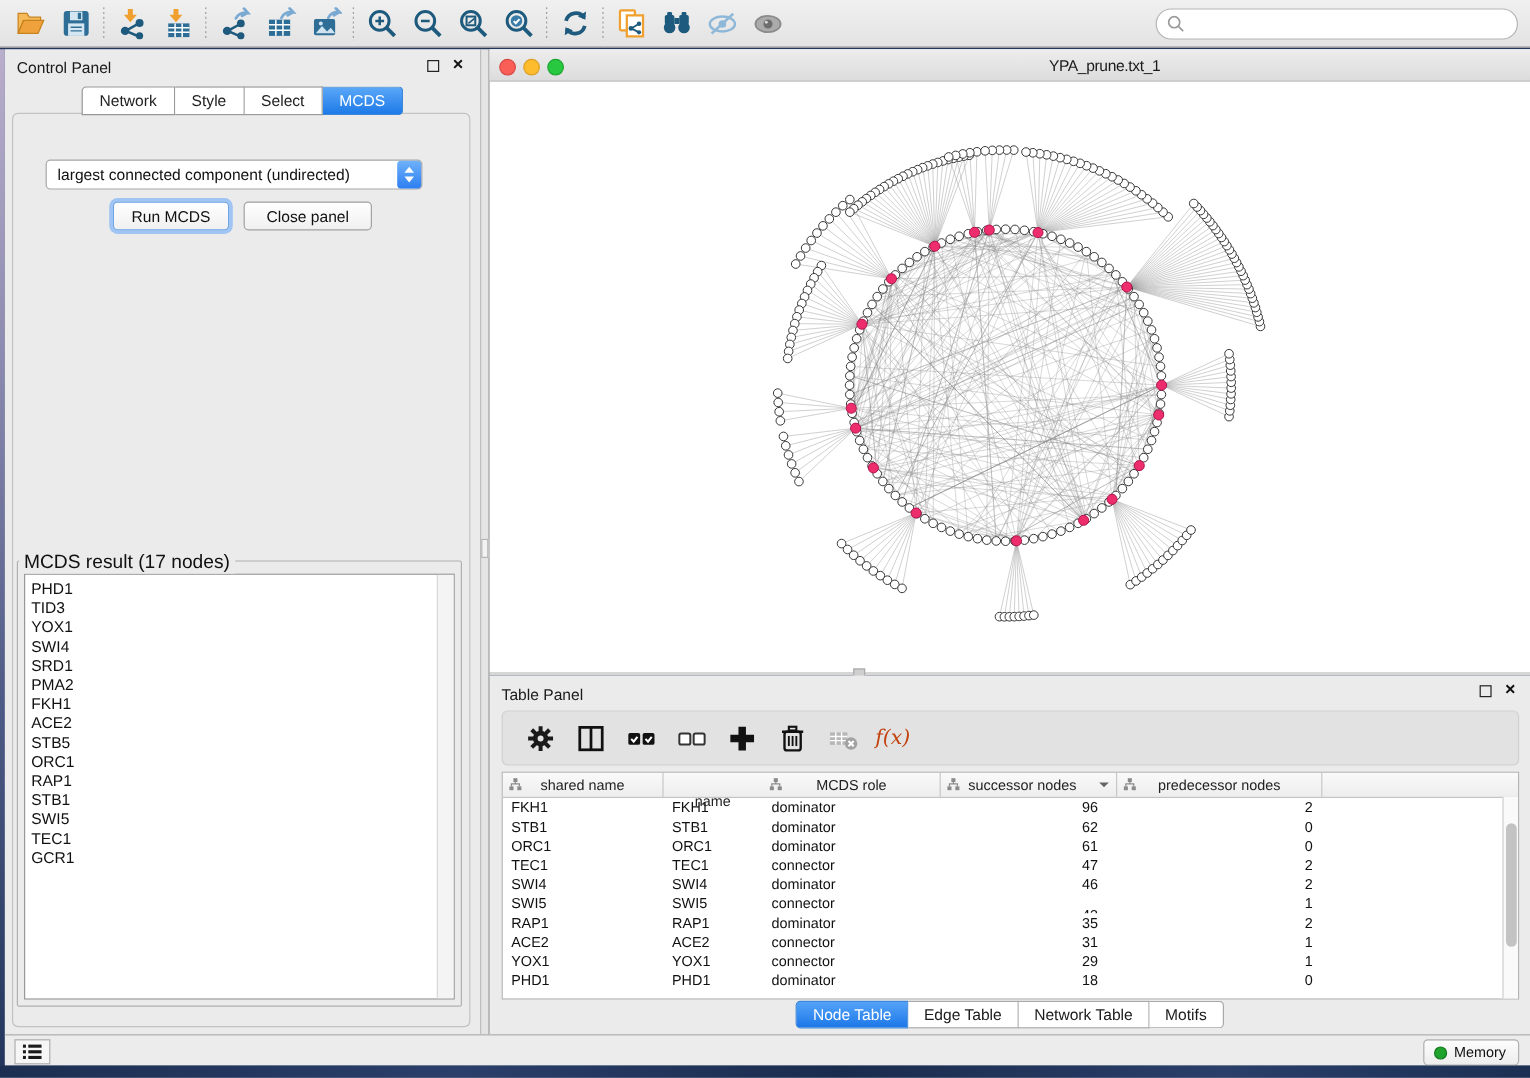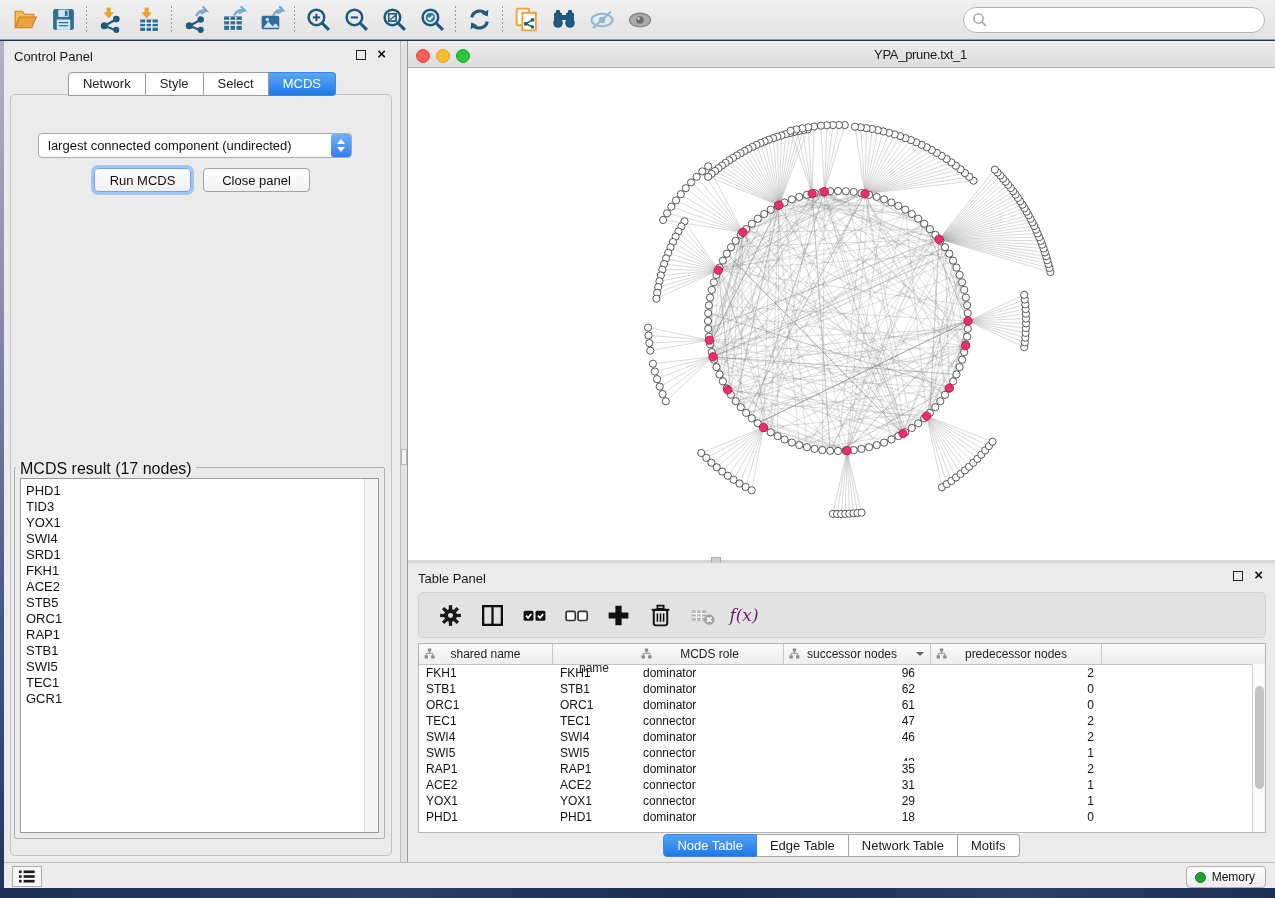--- a/index.html
+++ b/index.html
@@ -76,21 +76,21 @@
   
   .h-splitter{position:absolute;left:408px;top:560px;width:867px;height:3px;background:#d6d6d6;}
   .h-handle{position:absolute;left:303px;top:-3px;width:10px;height:8px;background:#cfcfcf;
     border:1px solid #aaa;box-sizing:border-box;}
   
   .table-panel{position:absolute;left:408px;top:563px;width:867px;height:299px;background:#ebebeb;}
   .tp-toolbar{position:absolute;left:10px;top:29px;width:848px;height:46px;background:#e2e2e2;
     border:1px solid #d0d0d0;border-radius:5px;box-sizing:border-box;display:flex;align-items:center;
     padding-left:12px;gap:4px;}
   .tp-btn{width:38px;height:38px;display:flex;align-items:center;justify-content:center;}
-  .fx{font-family:"DejaVu Serif",serif;font-style:italic;font-size:17px;color:#701a75;}
+  .fx{font-family:"DejaVu Serif",serif;font-style:italic;font-size:17px;color:#c2410c;}
   .tbl{position:absolute;left:10px;top:80px;width:848px;height:190px;background:#fff;
     border:1px solid #b5b5b5;box-sizing:border-box;overflow:hidden;}
   .tbl-head{display:flex;height:20px;background:linear-gradient(#fafafa,#ededed);
     border-bottom:1px solid #c4c4c4;}
   .th{position:relative;display:flex;align-items:center;justify-content:center;
     border-right:1px solid #c8c8c8;font-size:12px;color:#222;box-sizing:border-box;}
   .th .colicon{position:absolute;left:5px;top:4px;}
   .th .sort{position:absolute;right:6px;top:8px;width:0;height:0;border-left:4px solid transparent;
     border-right:4px solid transparent;border-top:4px solid #666;}
   .tr{display:flex;height:16px;}
@@ -313,20 +313,21 @@
     <div class="btn" style="left:199px;top:127px;width:107px;">Close panel</div>
     <div class="groupbox"></div>
     <div class="grouplabel">MCDS result (17 nodes)</div>
     <div class="mcds-list">
       <div id="mcds-items">
           <div class="mcds-item">PHD1</div>
           <div class="mcds-item">TID3</div>
           <div class="mcds-item">YOX1</div>
           <div class="mcds-item">SWI4</div>
           <div class="mcds-item">SRD1</div>
+          <div class="mcds-item">PMA2</div>
           <div class="mcds-item">FKH1</div>
           <div class="mcds-item">ACE2</div>
           <div class="mcds-item">STB5</div>
           <div class="mcds-item">ORC1</div>
           <div class="mcds-item">RAP1</div>
           <div class="mcds-item">STB1</div>
           <div class="mcds-item">SWI5</div>
           <div class="mcds-item">TEC1</div>
           <div class="mcds-item">GCR1</div>
         </div>

